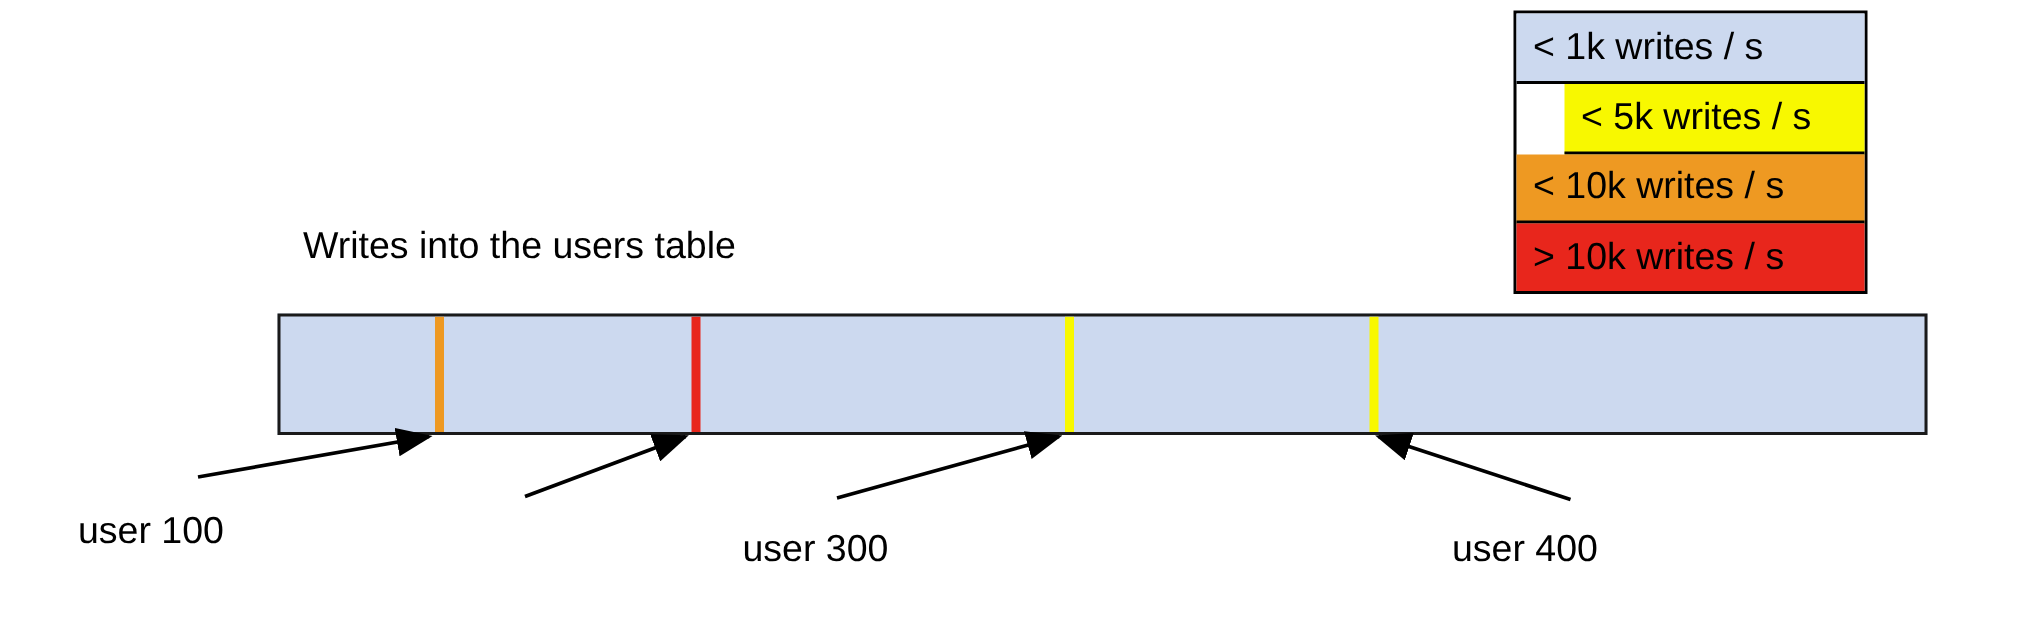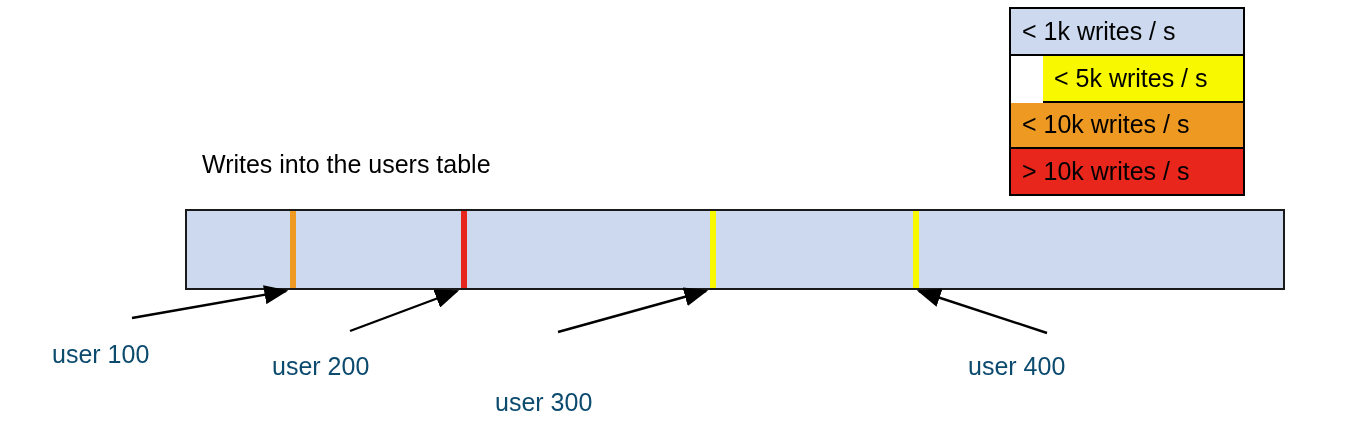--- a/index.html
+++ b/index.html
@@ -82,21 +82,21 @@
     top: 0;
     width: 1350px;
     height: 422px;
     pointer-events: none;
   }
 
   
   .ptr-label {
     position: absolute;
     font-size: 25px;
-    color: #0c4a6e;
+    color: #000000;
     white-space: nowrap;
   }
 </style>
 </head>
 <body>
 
 <div id="canvas">
 
   <div class="legend">
     <div class="legend-row" style="background:#ccd9ef;">
@@ -128,17 +128,16 @@
         <path d="M0,0 L10,4 L0,8 z" fill="#000000"></path>
       </marker>
     </defs>
     <line x1="132" y1="318" x2="286" y2="291" stroke="#000000" stroke-width="2.4" marker-end="url(#ah)"></line>
     <line x1="350" y1="331" x2="457" y2="291" stroke="#000000" stroke-width="2.4" marker-end="url(#ah)"></line>
     <line x1="558" y1="332" x2="706" y2="291" stroke="#000000" stroke-width="2.4" marker-end="url(#ah)"></line>
     <line x1="1047" y1="333" x2="919" y2="291" stroke="#000000" stroke-width="2.4" marker-end="url(#ah)"></line>
   </svg>
 
   <div class="ptr-label" style="left:52px;  top:340px;">user 100</div>
-  <div class="ptr-label" style="left:272px; top:352px;">user 200</div>
-  <div class="ptr-label" style="left:495px; top:352px;margin-top:36px;">user 300</div>
+  <div class="ptr-label" style="left:495px; top:352px;">user 300</div>
   <div class="ptr-label" style="left:968px; top:352px;text-align:right;">user 400</div>
 
 </div>
 
 </body></html>

